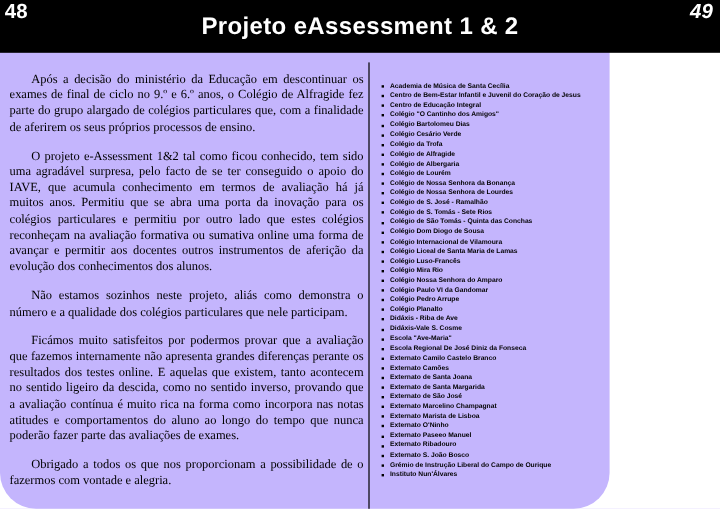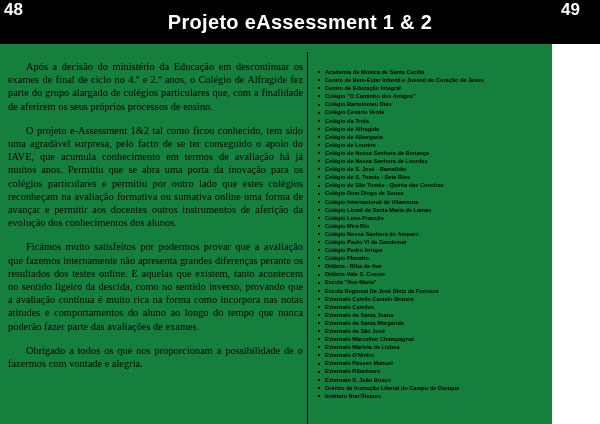--- a/index.html
+++ b/index.html
@@ -8,23 +8,24 @@
   }
   body {
     width: 600px;
     height: 424px;
     background: #ffffff;
     font-family: "Liberation Sans", sans-serif;
     overflow: hidden;
   }
   .page {
     position: relative;
-    width: 552px;
+    width: 508px;
     height: 424px;
-    background: #15803d;
+    background: #c4b5fd;
+    border-radius: 30px;
   }
   
   .header-band {
     position: absolute;
     top: 0;
     left: 0;
     width: 600px;
     height: 44px;
     background: #000000;
   }
@@ -34,21 +35,22 @@
     font-family: "Liberation Sans", sans-serif;
     font-weight: bold;
     font-size: 17px;
     color: #ffffff;
     line-height: 20px;
   }
   .page-num-left {
     left: 4px;
   }
   .page-num-right {
-    right: 20px;
+    right: 6px;
+    font-style: italic;
   }
   .header-title {
     position: absolute;
     top: 0;
     left: 0;
     width: 600px;
     height: 44px;
     display: flex;
     align-items: center;
     justify-content: center;
@@ -134,22 +136,23 @@
 
   <div class="header-band">
     <div class="page-num page-num-left">48</div>
     <div class="page-num page-num-right">49</div>
     <div class="header-title">Projeto eAssessment 1 &amp; 2</div>
   </div>
 
   <div class="content">
 
     <div class="col-left">
-      <p>Após a decisão do ministério da Educação em descontinuar os exames de final de ciclo no 4.º e 2.º anos, o Colégio de Alfragide fez parte do grupo alargado de colégios particulares que, com a finalidade de aferirem os seus próprios processos de ensino.</p>
+      <p>Após a decisão do ministério da Educação em descontinuar os exames de final de ciclo no 9.º e 6.º anos, o Colégio de Alfragide fez parte do grupo alargado de colégios particulares que, com a finalidade de aferirem os seus próprios processos de ensino.</p>
       <p>O projeto e-Assessment 1&amp;2 tal como ficou conhecido, tem sido uma agradável surpresa, pelo facto de se ter conseguido o apoio do IAVE, que acumula conhecimento em termos de avaliação há já muitos anos. Permitiu que se abra uma porta da inovação para os colégios particulares e permitiu por outro lado que estes colégios reconheçam na avaliação formativa ou sumativa online uma forma de avançar e permitir aos docentes outros instrumentos de aferição da evolução dos conhecimentos dos alunos.</p>
+      <p>Não estamos sozinhos neste projeto, aliás como demonstra o número e a qualidade dos colégios particulares que nele participam.</p>
       <p>Ficámos muito satisfeitos por podermos provar que a avaliação que fazemos internamente não apresenta grandes diferenças perante os resultados dos testes online. E aquelas que existem, tanto acontecem no sentido ligeiro da descida, como no sentido inverso, provando que a avaliação contínua é muito rica na forma como incorpora nas notas atitudes e comportamentos do aluno ao longo do tempo que nunca poderão fazer parte das avaliações de exames.</p>
       <p>Obrigado a todos os que nos proporcionam a possibilidade de o fazermos com vontade e alegria.</p>
     </div>
 
     <div class="divider"></div>
 
     <div class="col-right">
       <ul class="school-list">
         <li>Academia de Música de Santa Cecília</li>
         <li>Centro de Bem-Estar Infantil e Juvenil do Coração de Jesus</li>

